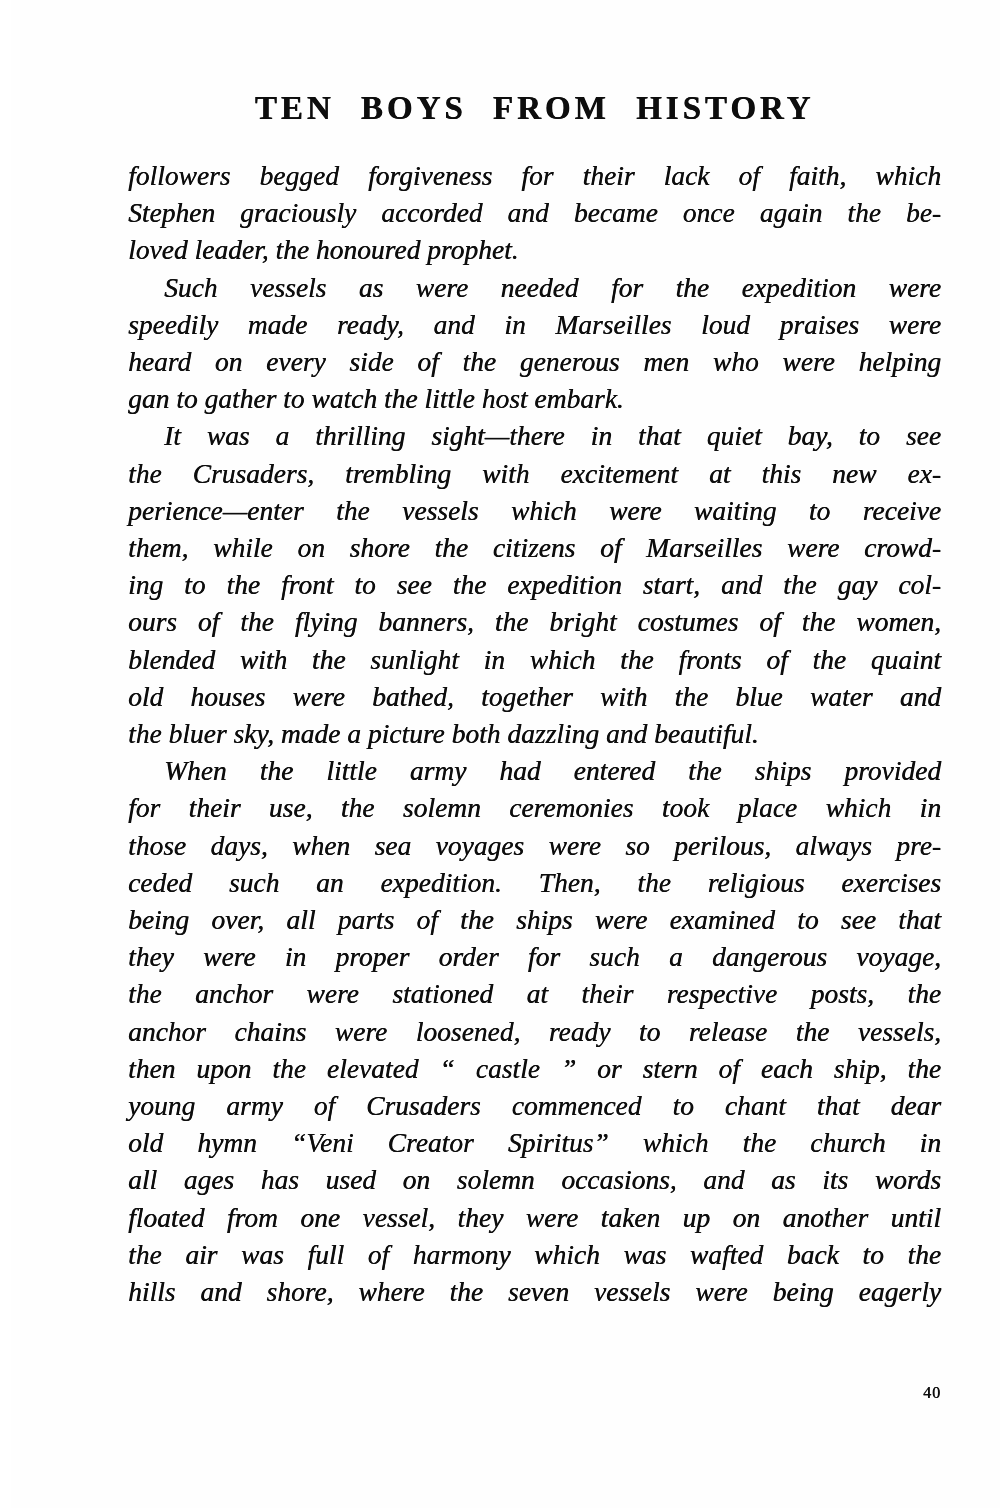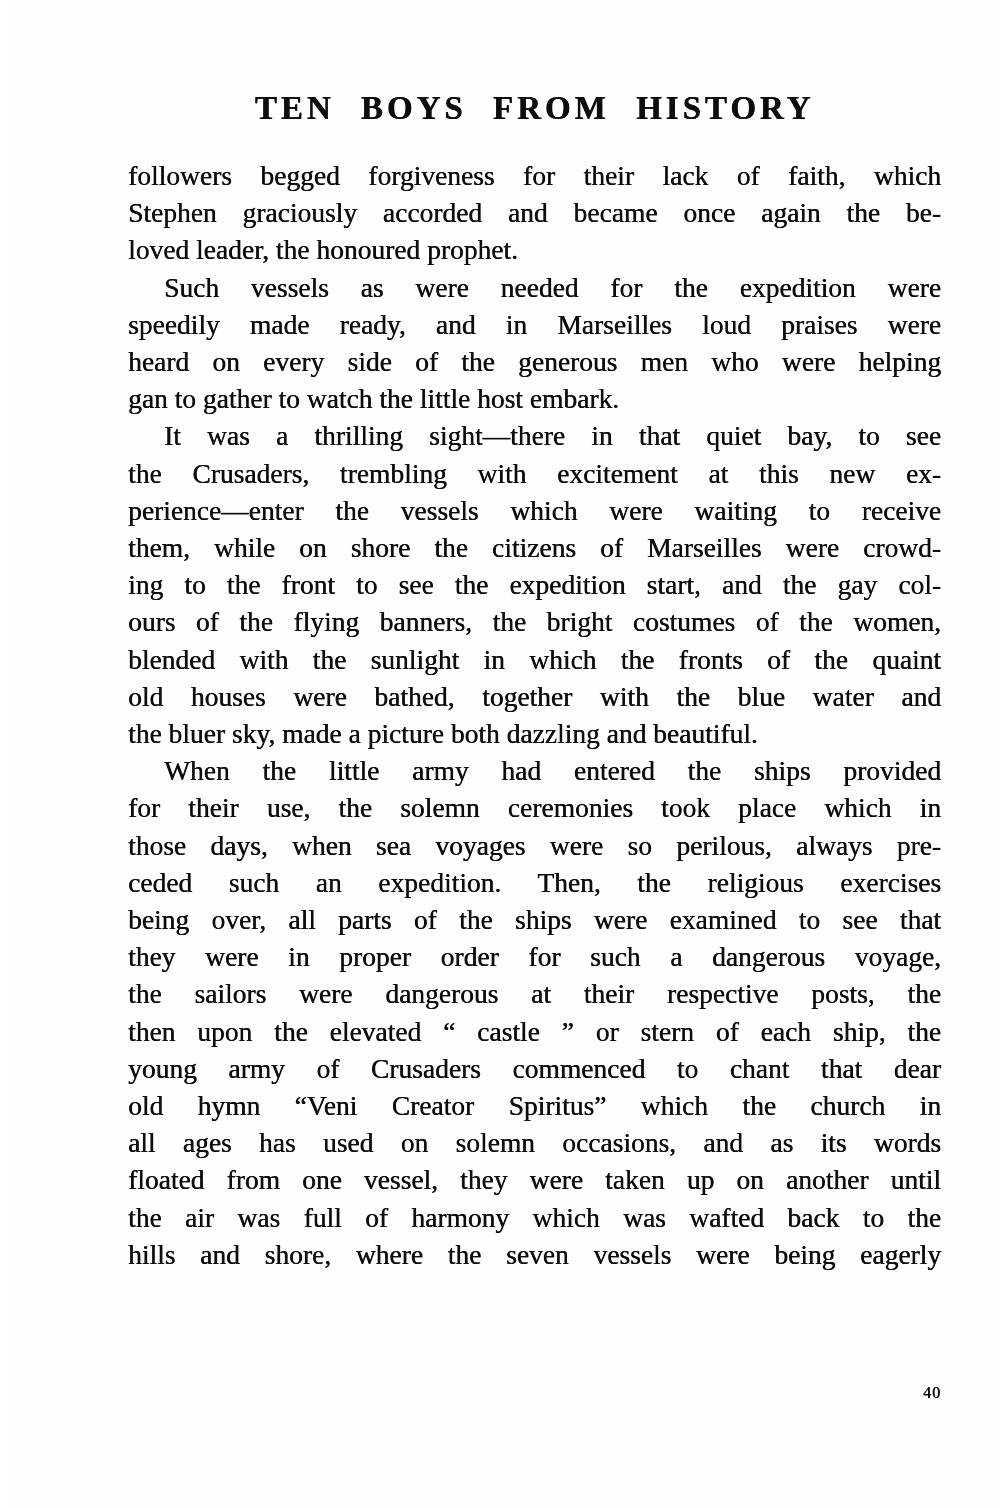--- a/index.html
+++ b/index.html
@@ -37,20 +37,21 @@
     font-size: 27.5px;
     text-shadow: 0.4px 0 currentColor;
   }
   .paragraph {
     margin: 0;
   }
   .line {
     line-height: 37.2px;
     text-align: justify;
     text-align-last: justify;
+    font-style: italic;
   }
   .line.natural {
     text-align: center;
     text-align-last: left;
   }
   .line.indent {
     padding-left: 36px;
   }
   .folio {
     position: absolute;
@@ -92,21 +93,22 @@
         <div class="line">old houses were bathed, together with the blue water and</div>
         <div class="line natural">the bluer sky, made a picture both dazzling and beautiful.</div>
       </div>
       <div class="paragraph">
         <div class="line indent">When the little army had entered the ships provided</div>
         <div class="line">for their use, the solemn ceremonies took place which in</div>
         <div class="line">those days, when sea voyages were so perilous, always pre-</div>
         <div class="line">ceded such an expedition.  Then, the religious exercises</div>
         <div class="line">being over, all parts of the ships were examined to see that</div>
         <div class="line">they were in proper order for such a dangerous voyage,</div>
-        <div class="line">the sailors were dangerous at their respective posts, the</div>
+        <div class="line">the anchor were stationed at their respective posts, the</div>
+        <div class="line">anchor chains were loosened, ready to release the vessels,</div>
         <div class="line">then upon the elevated “ castle ” or stern of each ship, the</div>
         <div class="line">young army of Crusaders commenced to chant that dear</div>
         <div class="line">old hymn “Veni Creator Spiritus” which the church in</div>
         <div class="line">all ages has used on solemn occasions, and as its words</div>
         <div class="line">floated from one vessel, they were taken up on another until</div>
         <div class="line">the air was full of harmony which was wafted back to the</div>
         <div class="line">hills and shore, where the seven vessels were being eagerly</div>
       </div>
     </div>
 

